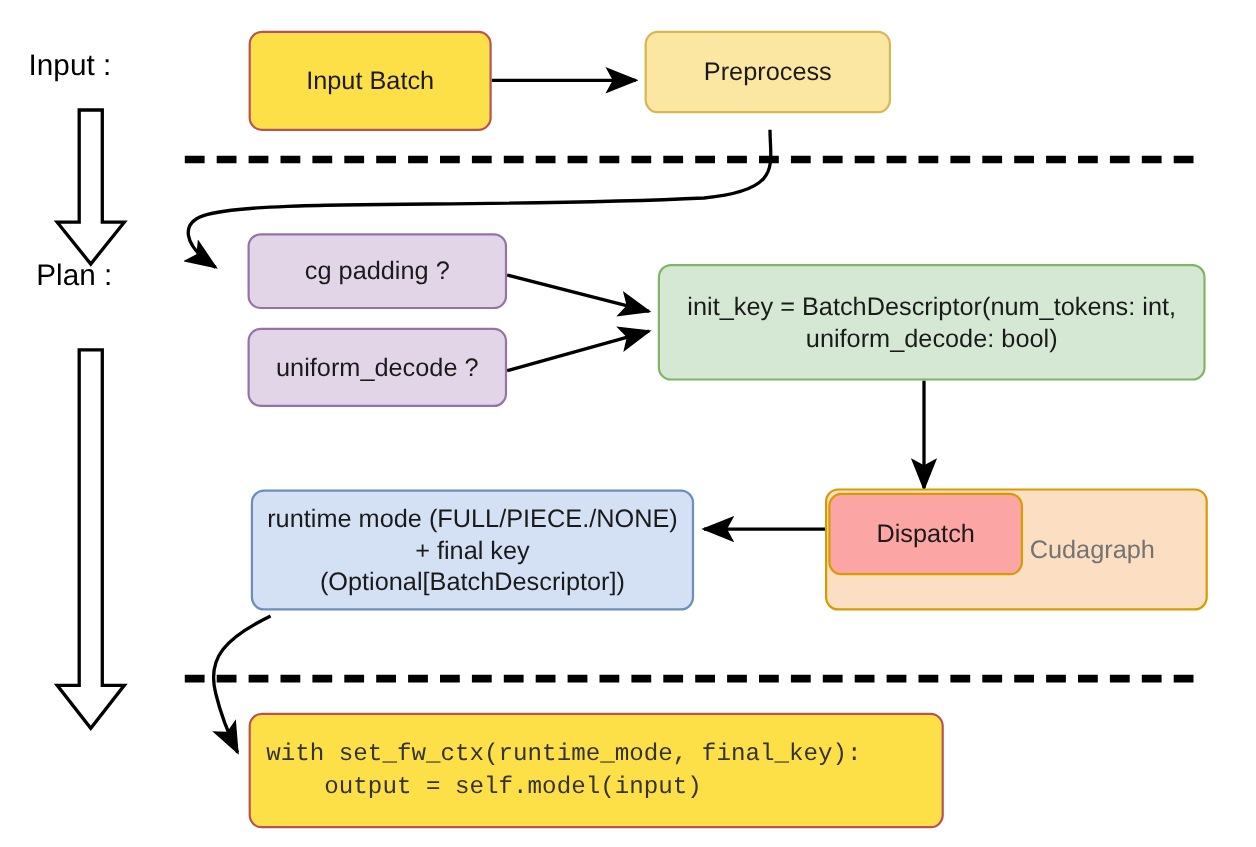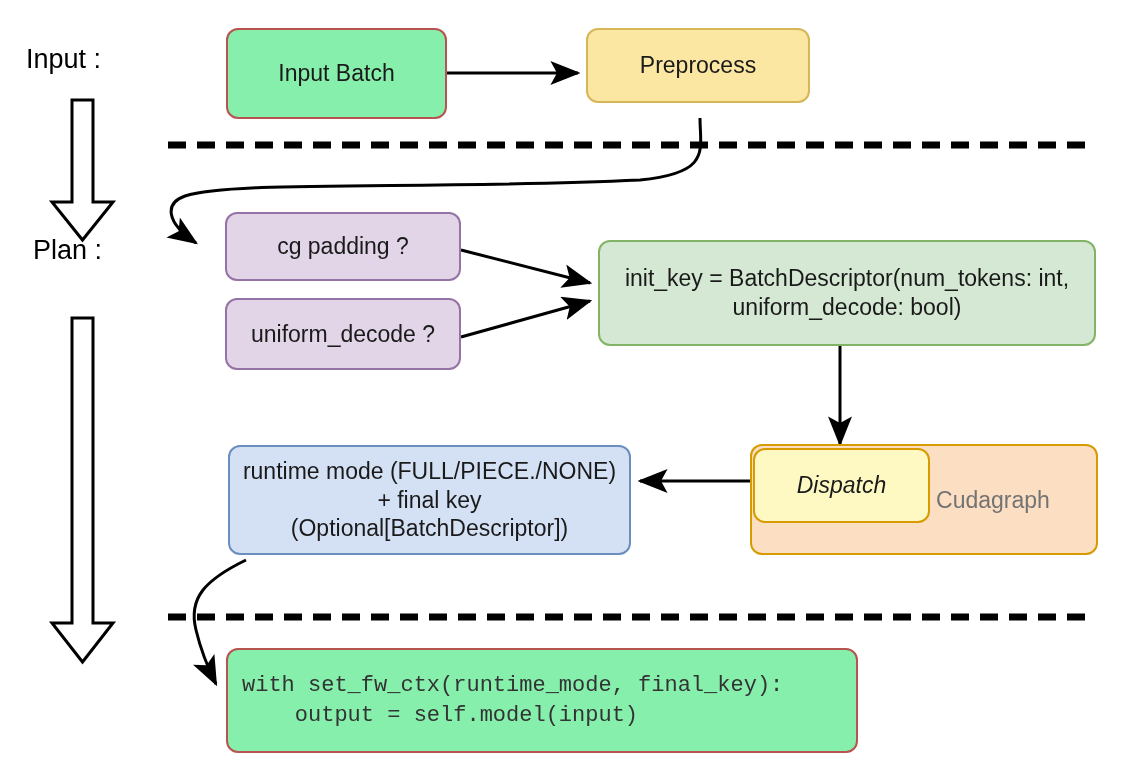--- a/index.html
+++ b/index.html
@@ -43,21 +43,21 @@
     align-items: center;
     justify-content: center;
     text-align: center;
     font-family: "Liberation Sans", sans-serif;
     font-size: 23px;
     color: #1a1a1a;
     line-height: 1.25;
     padding: 2px 8px;
   }
   .node-pink {
-    background: #86efac;
+    background: #fde047;
     border-color: #b85450;
   }
   .node-yellow {
     background: #fbe6a2;
     border-color: #d6b656;
   }
   .node-purple {
     background: #e1d5e7;
     border-color: #9673a6;
   }
@@ -67,23 +67,22 @@
   }
   .node-blue {
     background: #d4e1f5;
     border-color: #6c8ebf;
   }
   .node-orange-outer {
     background: #fcdfc3;
     border-color: #d79b00;
   }
   .node-orange-inner {
-    background: #fef9c3;
+    background: #fca5a5;
     border-color: #d79b00;
-    font-style: italic;
   }
   .node-code {
     font-family: "Liberation Mono", monospace;
     font-size: 22px;
     color: #333333;
     text-align: left;
     justify-content: flex-start;
     align-items: center;
     white-space: pre;
     padding-left: 14px;

